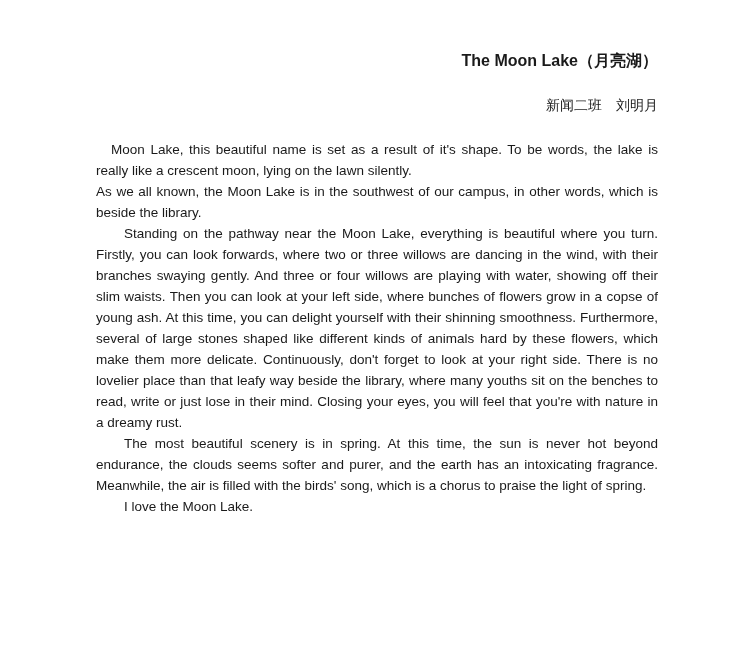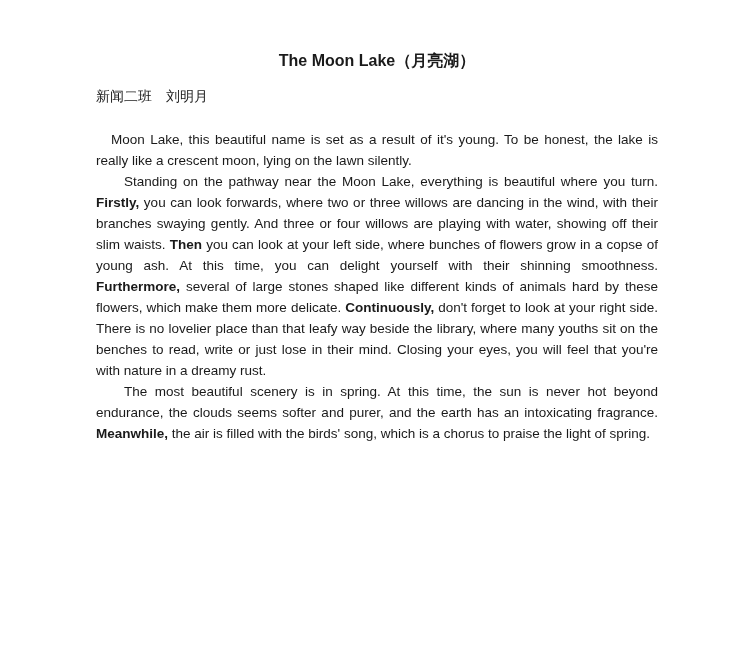--- a/index.html
+++ b/index.html
@@ -12,51 +12,54 @@
   }
   .page {
     width: 755px;
     height: 664px;
     background: #ffffff;
   }
   .content {
     padding: 49px 97px 0 96px; 
   }
   .doc-title {
-    text-align: center;
+    text-align: right;
     font-size: 16px;
     line-height: 24px;
     font-weight: bold;
     white-space: nowrap;
   }
   .doc-byline {
-    text-align: left;
+    text-align: right;
     font-size: 14px;
     line-height: 21px;
-    margin-top: 13px;
+    margin-top: 23px;
     font-weight: normal;
+    font-family: Liberation Mono, monospace;
   }
   .essay {
     margin-top: 22px;
     font-size: 13.5px;
     line-height: 21px;
     text-align: justify;
   }
   .essay p { margin: 0; }
   .essay p.indent-small  { text-indent: 15px; }
   .essay p.indent-none   { text-indent: 0; }
   .essay p.indent-normal { text-indent: 28px; }
-  .essay .seg-bold { font-weight: bold; }
+  .essay .seg-bold { font-weight: normal; }
 </style>
 </head>
 <body>
 
 <div class="page">
   <div class="content">
     <h1 class="doc-title">The Moon Lake（月亮湖）</h1>
     <div class="doc-byline">新闻二班　刘明月</div>
     <div class="essay">
-        <p class="indent-small"><span>Moon Lake, this beautiful name is set as a result of it's young. To be honest, the lake is really like a crescent moon, lying on the lawn silently.</span></p>
+        <p class="indent-small"><span>Moon Lake, this beautiful name is set as a result of it's shape. To be words, the lake is really like a crescent moon, lying on the lawn silently.</span></p>
+        <p class="indent-none"><span>As we all known, the Moon Lake is in the southwest of our campus, in other words, which is beside the library.</span></p>
         <p class="indent-normal"><span>Standing on the pathway near the Moon Lake, everything is beautiful where you turn. </span><span class="seg-bold">Firstly,</span><span> you can look forwards, where two or three willows are dancing in the wind, with their branches swaying gently. And three or four willows are playing with water, showing off their slim waists. </span><span class="seg-bold">Then</span><span> you can look at your left side, where bunches of flowers grow in a copse of young ash. At this time, you can delight yourself with their shinning smoothness. </span><span class="seg-bold">Furthermore,</span><span> several of large stones shaped like different kinds of animals hard by these flowers, which make them more delicate. </span><span class="seg-bold">Continuously,</span><span> don't forget to look at your right side. There is no lovelier place than that leafy way beside the library, where many youths sit on the benches to read, write or just lose in their mind. Closing your eyes, you will feel that you're with nature in a dreamy rust.</span></p>
         <p class="indent-normal"><span>The most beautiful scenery is in spring. At this time, the sun is never hot beyond endurance, the clouds seems softer and purer, and the earth has an intoxicating fragrance. </span><span class="seg-bold">Meanwhile,</span><span> the air is filled with the birds' song, which is a chorus to praise the light of spring.</span></p>
+        <p class="indent-normal"><span>I love the Moon Lake.</span></p>
       </div>
   </div>
 </div>
 
 </body></html>

